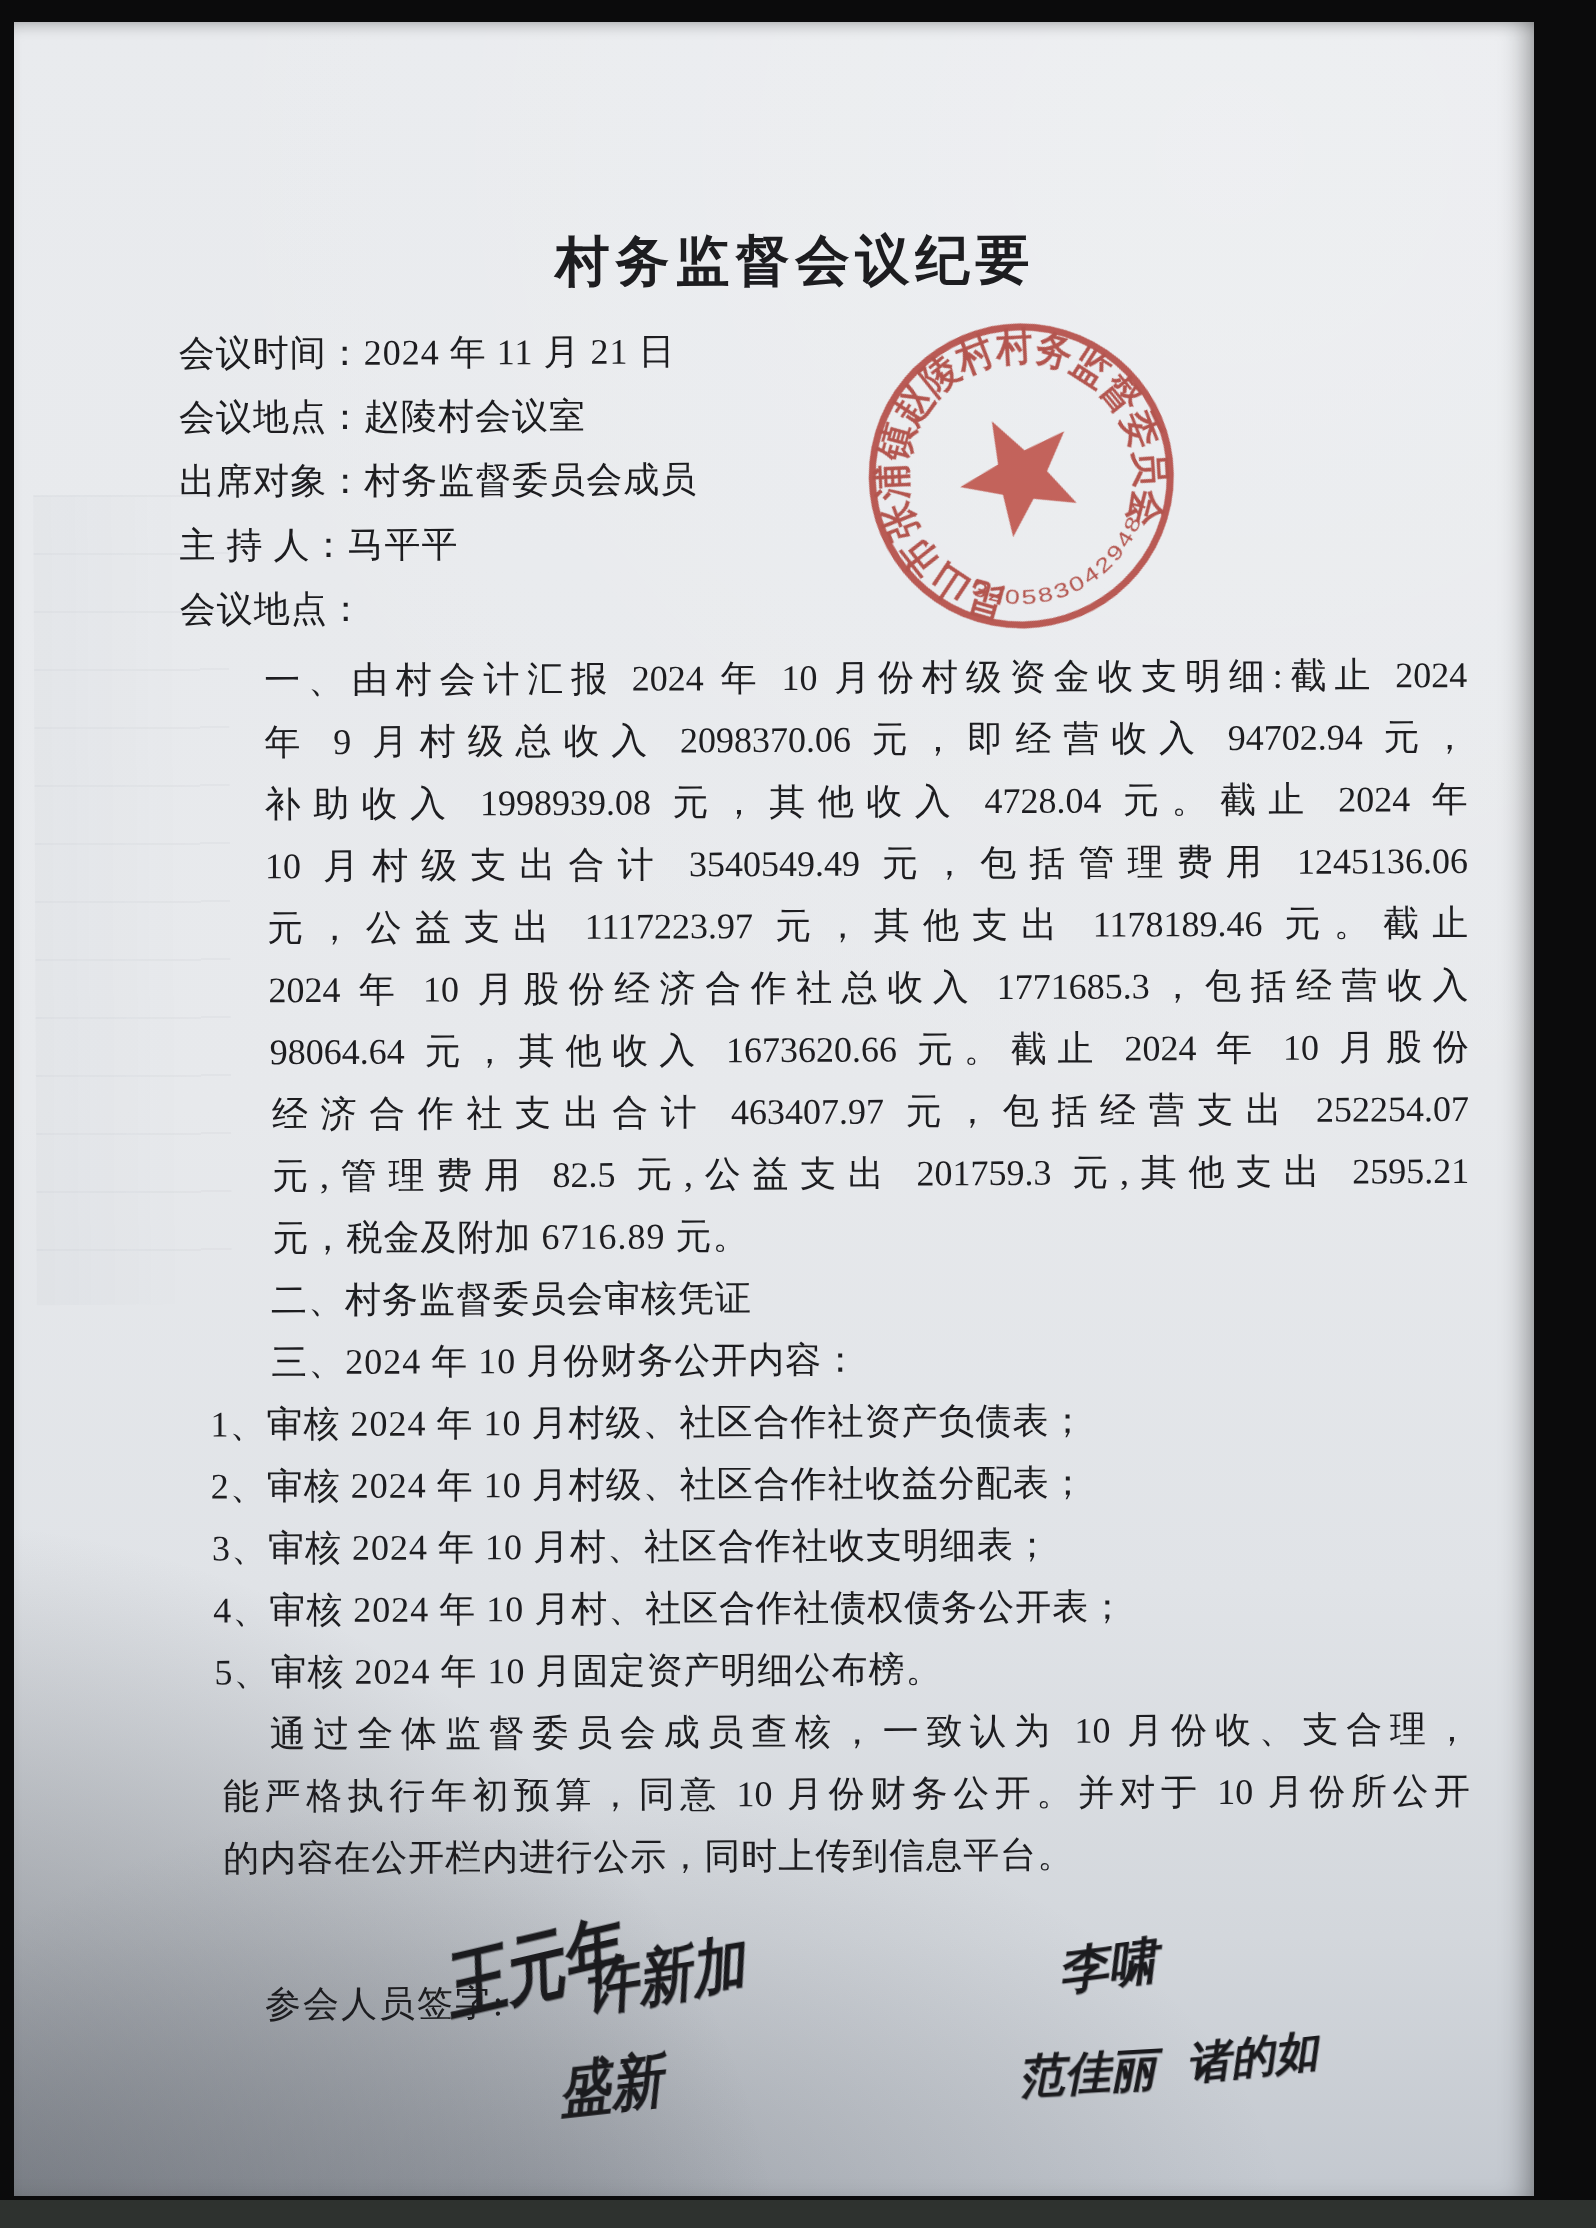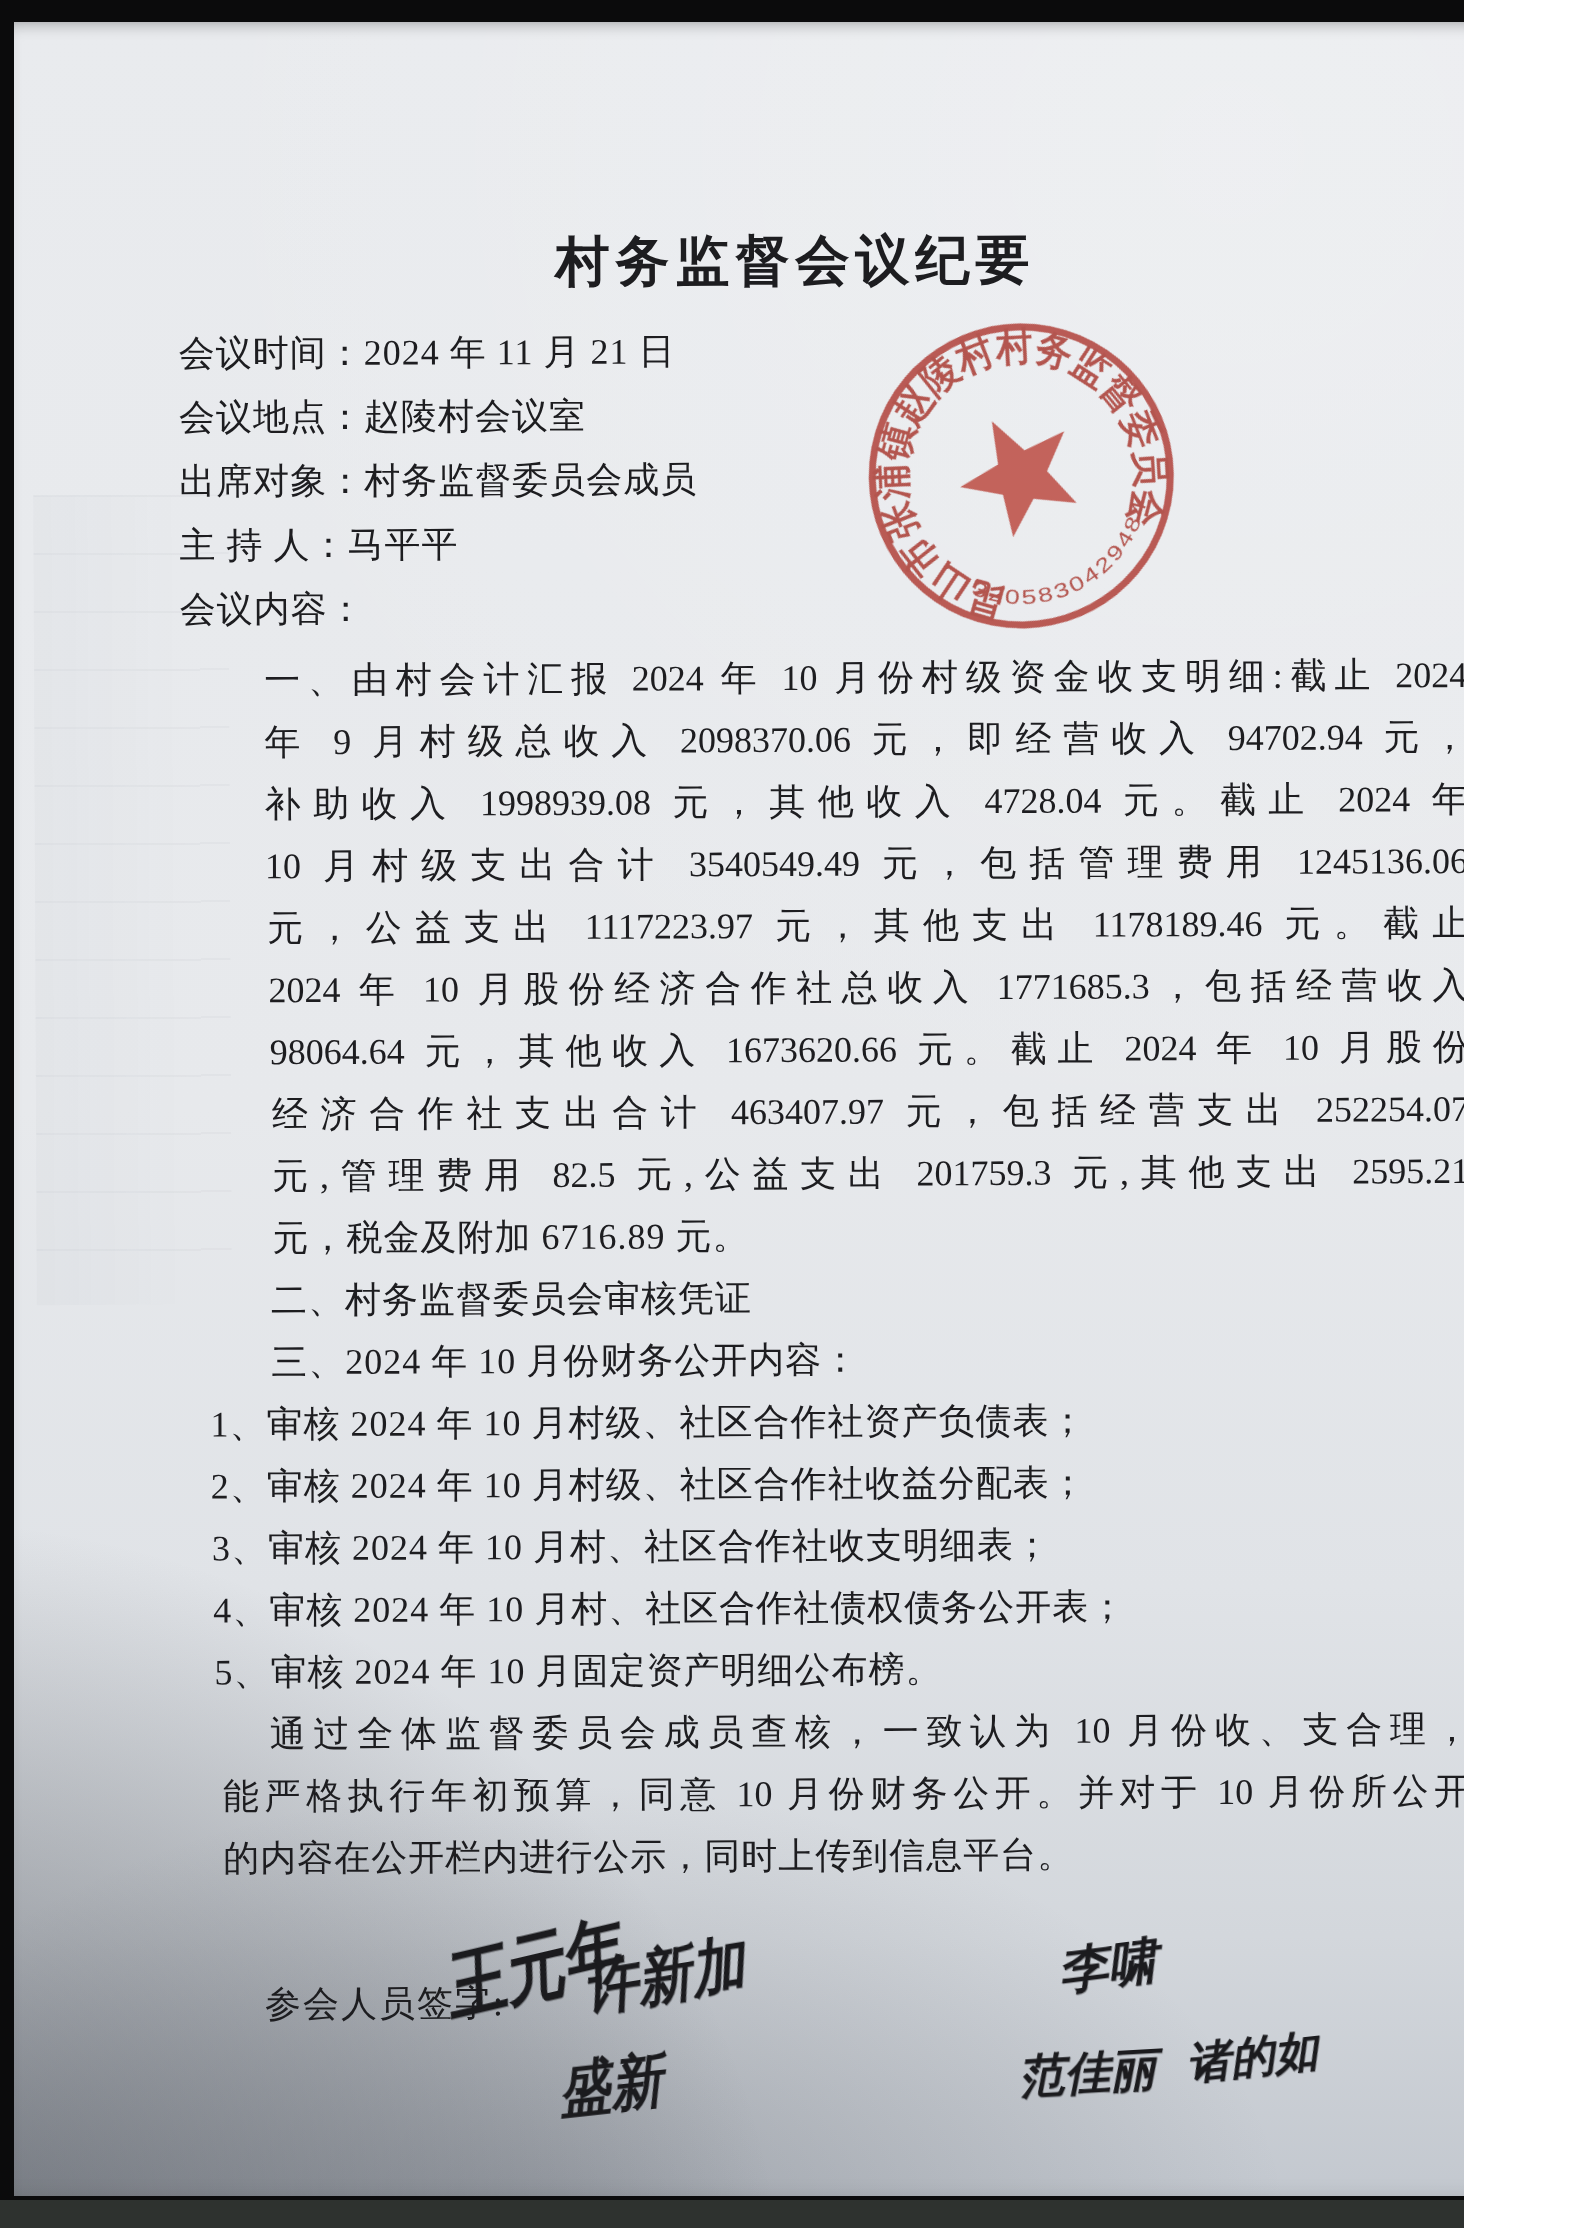--- a/index.html
+++ b/index.html
@@ -1,16 +1,16 @@
 <!DOCTYPE html>
 <html><head>
 <meta charset="utf-8">
 <style>
   html,body{margin:0;padding:0;}
-  #page{position:relative;width:1464px;height:2228px;background:#0b0b0c;overflow:hidden;
+  #page{position:relative;width:1596px;height:2228px;background:#0b0b0c;overflow:hidden;
         font-family:"Liberation Serif","DejaVu Serif",serif;}
   #paper{position:absolute;left:14px;top:22px;width:1520px;height:2174px;
     background:
       radial-gradient(120% 80% at 80% 6%, rgba(255,255,255,0.22), rgba(255,255,255,0) 60%),
       radial-gradient(95% 60% at -8% 106%, rgba(38,42,50,0.55), rgba(38,42,50,0) 62%),
       radial-gradient(70% 30% at 35% 102%, rgba(70,74,82,0.30), rgba(70,74,82,0) 70%),
       linear-gradient(180deg,#e9ebee 0%,#e7e9ec 50%,#e0e3e7 72%,#d3d7dc 88%,#c3c8cf 100%);
     box-shadow: inset -20px 0 28px -14px rgba(0,0,0,0.38), inset 0 10px 18px -12px rgba(0,0,0,0.35);}
   #bottom-strip{position:absolute;left:0;top:2200px;width:1596px;height:28px;background:#2e322f;}
   #content{position:absolute;left:0;top:0;width:100%;height:100%;transform:rotate(-0.25deg);color:#1d1d20;}
@@ -43,21 +43,21 @@
   <div id="paper">
     <div id="content">
       <div class="ghost"></div>
 
       <div class="title">村务监督会议纪要</div>
 
       <div class="meta" style="top:306px">会议时间：2024 年 11 月 21 日</div>
       <div class="meta" style="top:370px">会议地点：赵陵村会议室</div>
       <div class="meta" style="top:434px">出席对象：村务监督委员会成员</div>
       <div class="meta" style="top:498px">主 持 人：马平平</div>
-      <div class="meta" style="top:562px">会议内容：</div>
+      <div class="meta" style="top:562px">会议地点：</div>
 
       <div class="bl just" style="left:252px;top:633px;width:1203px">一、由村会计汇报 2024 年 10 月份村级资金收支明细:截止 2024</div>
       <div class="bl just" style="left:252px;top:695px;width:1203px">年 9 月村级总收入 2098370.06 元，即经营收入 94702.94 元，</div>
       <div class="bl just" style="left:252px;top:757px;width:1203px">补助收入 1998939.08 元，其他收入 4728.04 元。截止 2024 年</div>
       <div class="bl just" style="left:252px;top:819px;width:1203px">10 月村级支出合计 3540549.49 元，包括管理费用 1245136.06</div>
       <div class="bl just" style="left:254px;top:881px;width:1201px">元，公益支出 1117223.97 元，其他支出 1178189.46 元。截止</div>
       <div class="bl just" style="left:255px;top:943px;width:1200px">2024 年 10 月股份经济合作社总收入 1771685.3，包括经营收入</div>
       <div class="bl just" style="left:256px;top:1005px;width:1199px">98064.64 元，其他收入 1673620.66 元。截止 2024 年 10 月股份</div>
       <div class="bl just" style="left:258px;top:1067px;width:1197px">经济合作社支出合计 463407.97 元，包括经营支出 252254.07</div>
       <div class="bl just" style="left:258px;top:1129px;width:1197px">元,管理费用 82.5 元,公益支出 201759.3 元,其他支出 2595.21</div>

